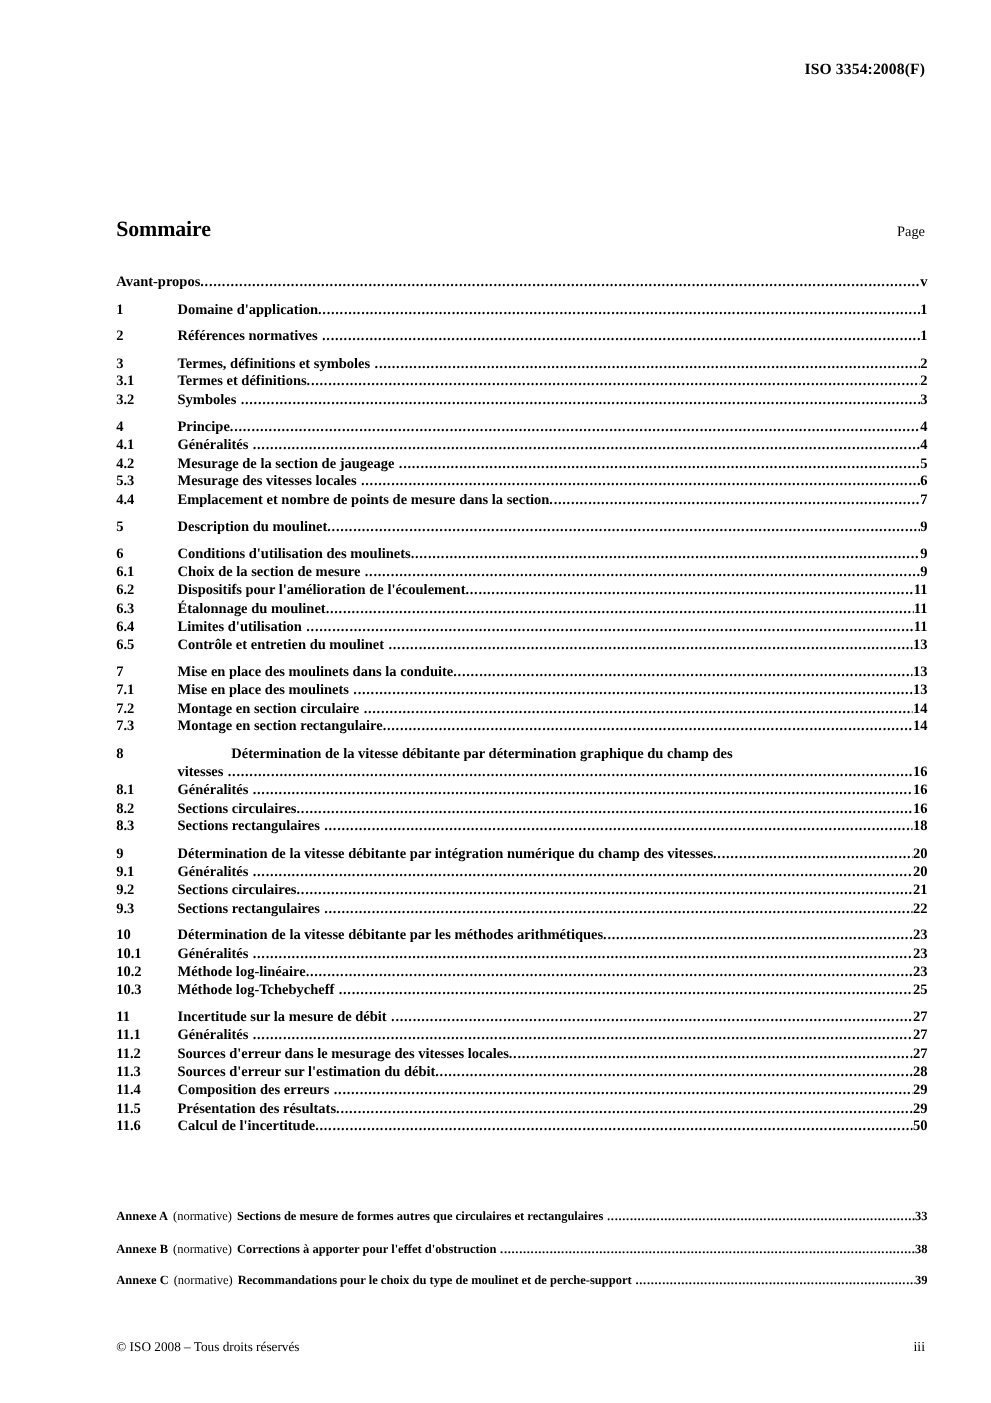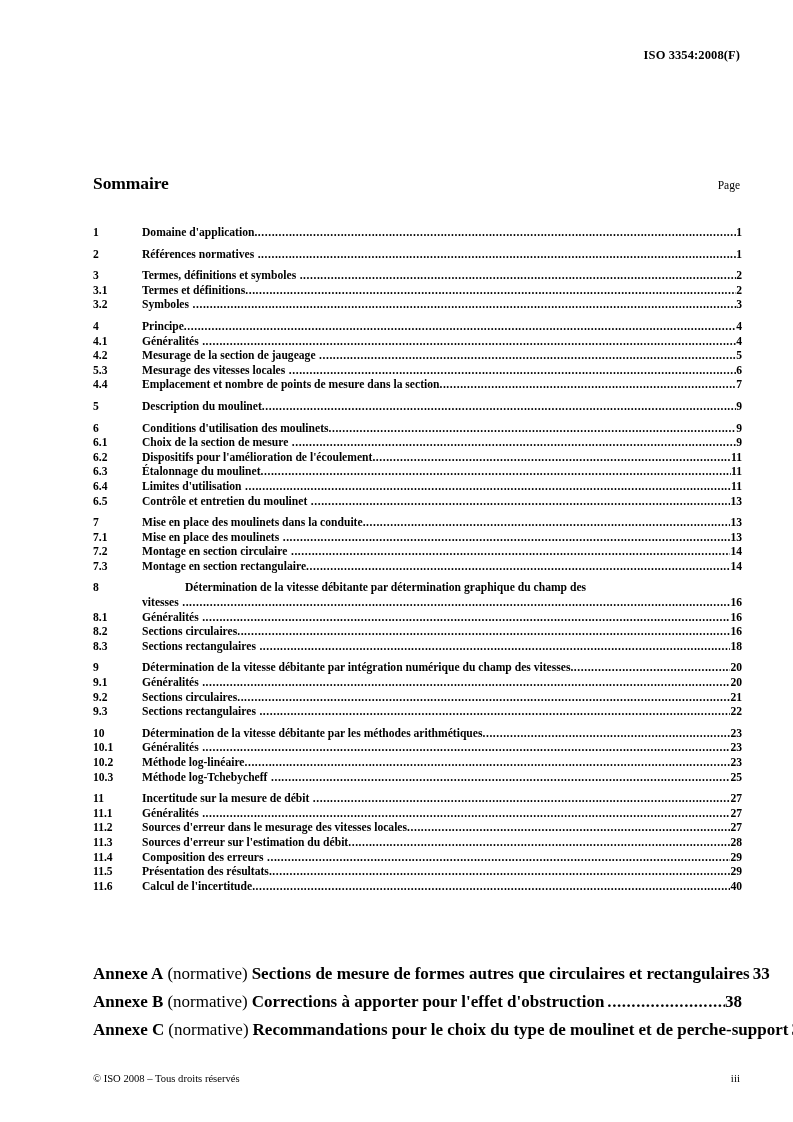--- a/index.html
+++ b/index.html
@@ -124,21 +124,21 @@
   
   .annexes {
     position: absolute;
     top: 967px;
     left: 93px;
     width: 649px;
   }
   .annex-entry {
     display: flex;
     align-items: baseline;
-    font-size: 17px;
+    font-size: 10px;
     line-height: 14.6px;
     white-space: nowrap;
     margin-bottom: 11px;
   }
   .annex-name { font-weight: bold; }
   .annex-kind { font-weight: normal; padding: 0 4px 0 4px; }
   .annex-title { font-weight: bold; padding-right: 3px; }
 
   
   .doc-footer {
@@ -165,20 +165,25 @@
   <div class="doc-header">
     <span>ISO 3354:2008(F)</span>
   </div>
 
   <div class="title-row">
     <div class="toc-title">Sommaire</div>
     <div class="page-label">Page</div>
   </div>
 
   <div class="toc" id="toc-root">
+      <div class="toc-entry front">
+        <span class="label">Avant-propos</span>
+        <span class="dots"></span>
+        <span class="pg">v</span>
+      </div>
       <div class="toc-entry gap-before">
         <span class="num">1</span>
         <span class="label">Domaine d'application</span>
         <span class="dots"></span>
         <span class="pg">1</span>
       </div>
       <div class="toc-entry gap-before">
         <span class="num">2</span>
         <span class="label spaced">Références normatives</span>
         <span class="dots"></span>
@@ -408,21 +413,21 @@
       <div class="toc-entry">
         <span class="num">11.5</span>
         <span class="label">Présentation des résultats</span>
         <span class="dots"></span>
         <span class="pg">29</span>
       </div>
       <div class="toc-entry">
         <span class="num">11.6</span>
         <span class="label">Calcul de l'incertitude</span>
         <span class="dots"></span>
-        <span class="pg">40</span>
+        <span class="pg">50</span>
       </div>
     </div>
 
   <div class="annexes" id="annex-root">
       <div class="annex-entry">
         <span class="annex-name">Annexe A</span>
         <span class="annex-kind">(normative)</span>
         <span class="annex-title">Sections de mesure de formes autres que circulaires et rectangulaires</span>
         <span class="dots"></span>
         <span class="pg annex-name">33</span>

